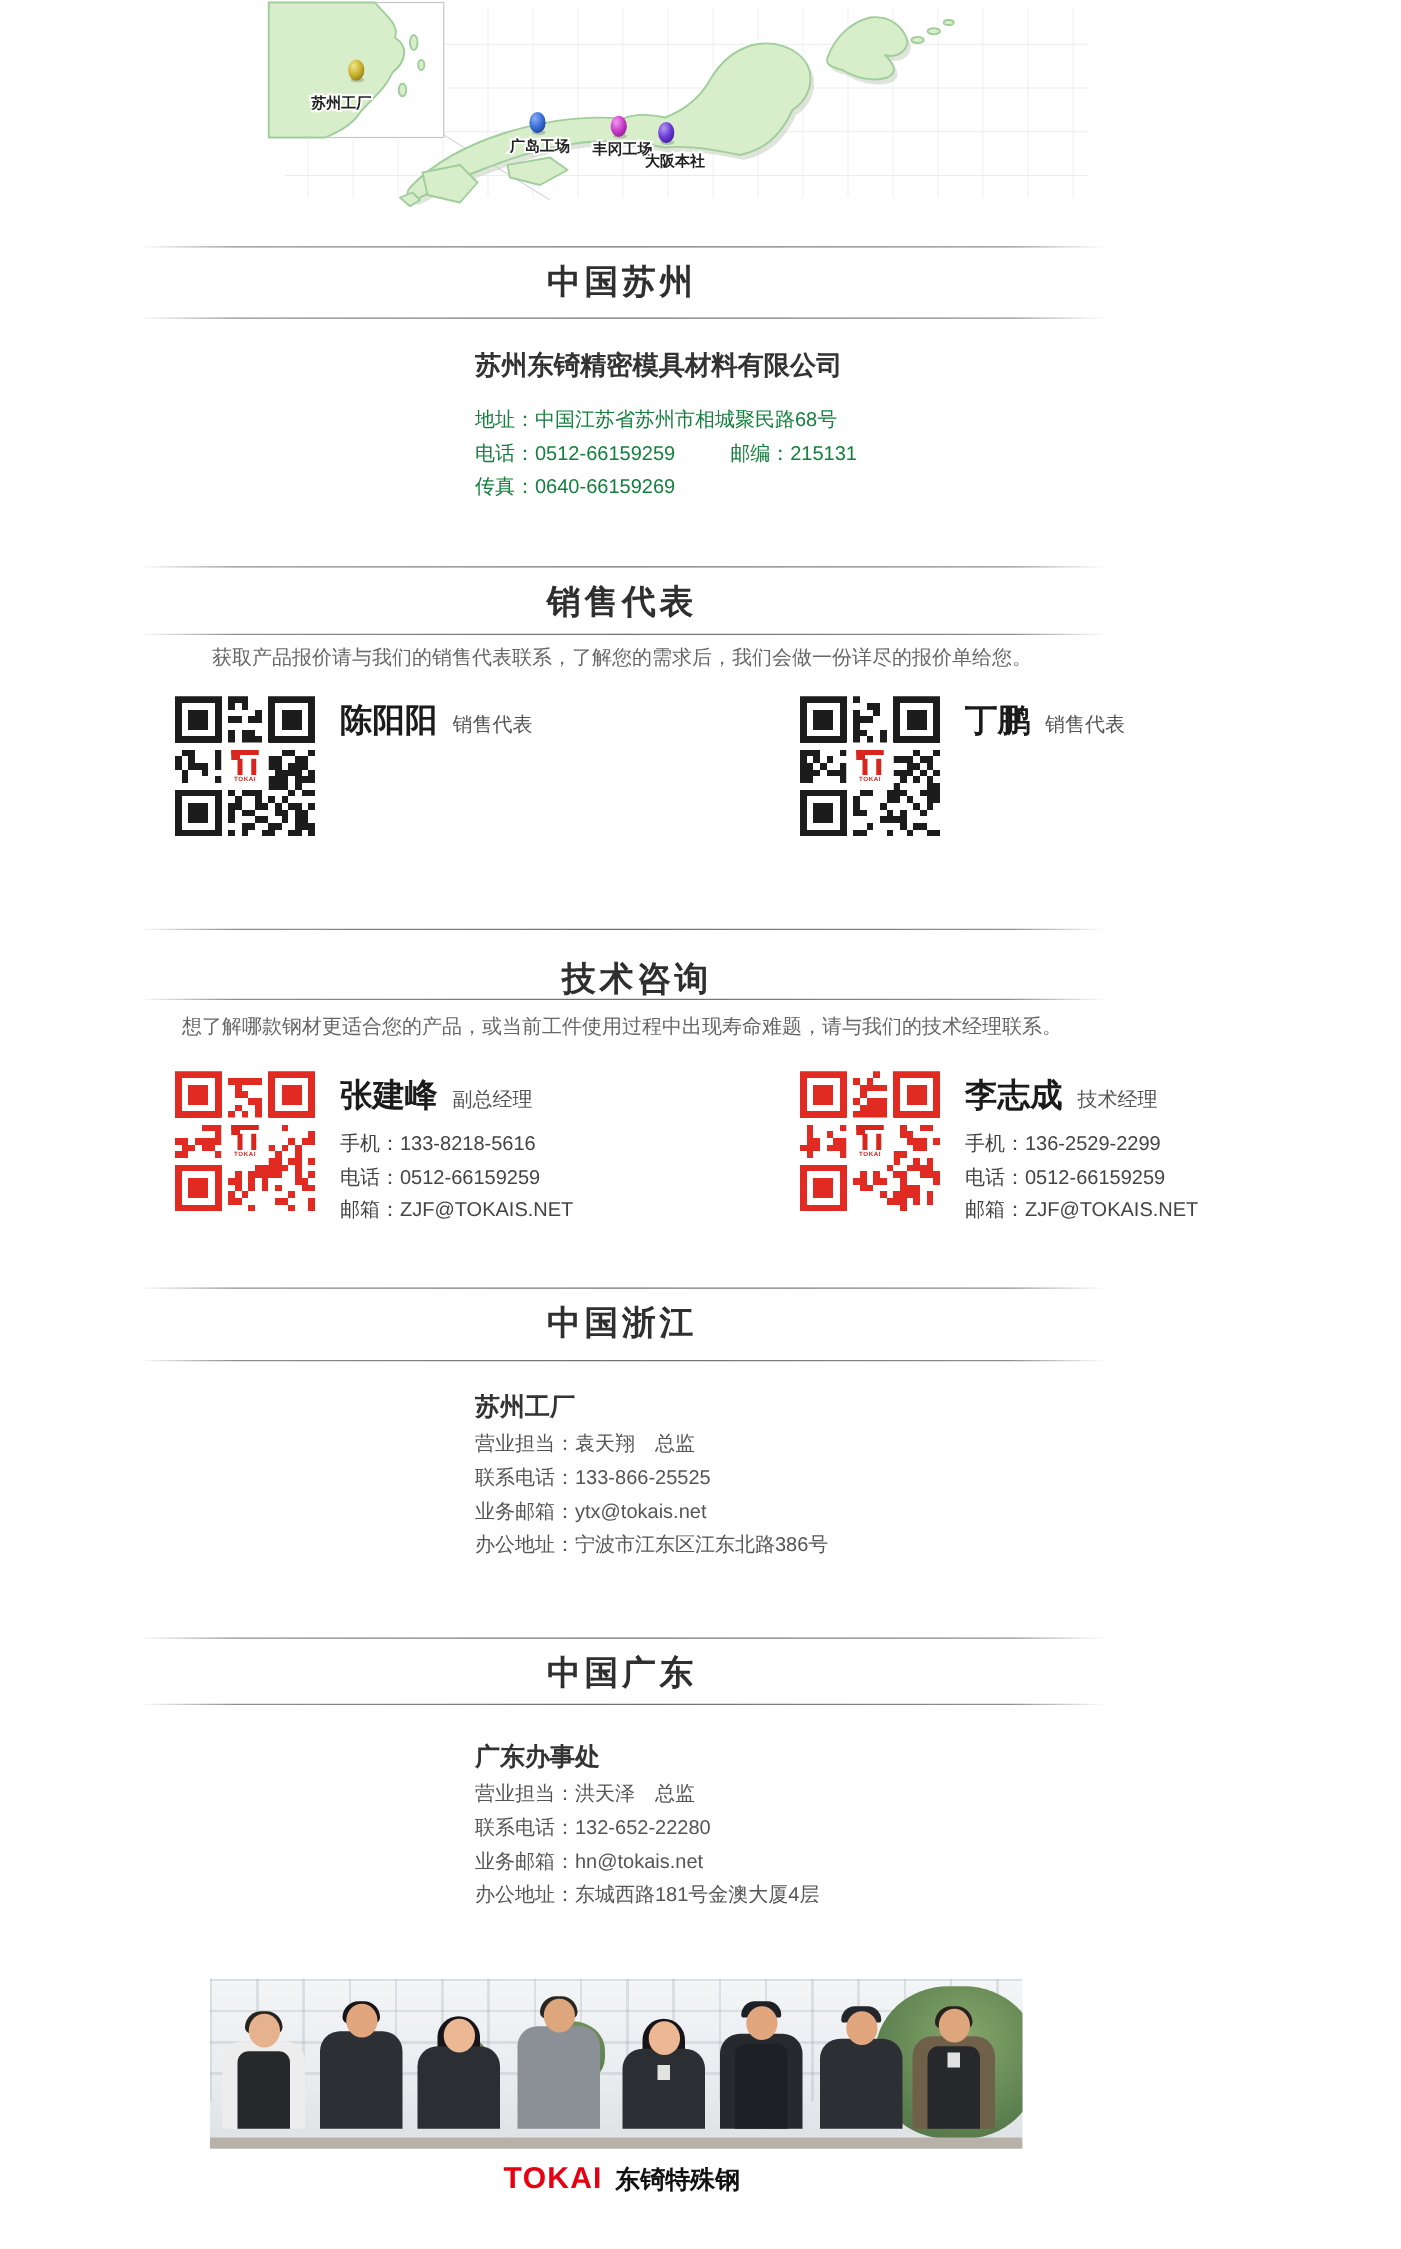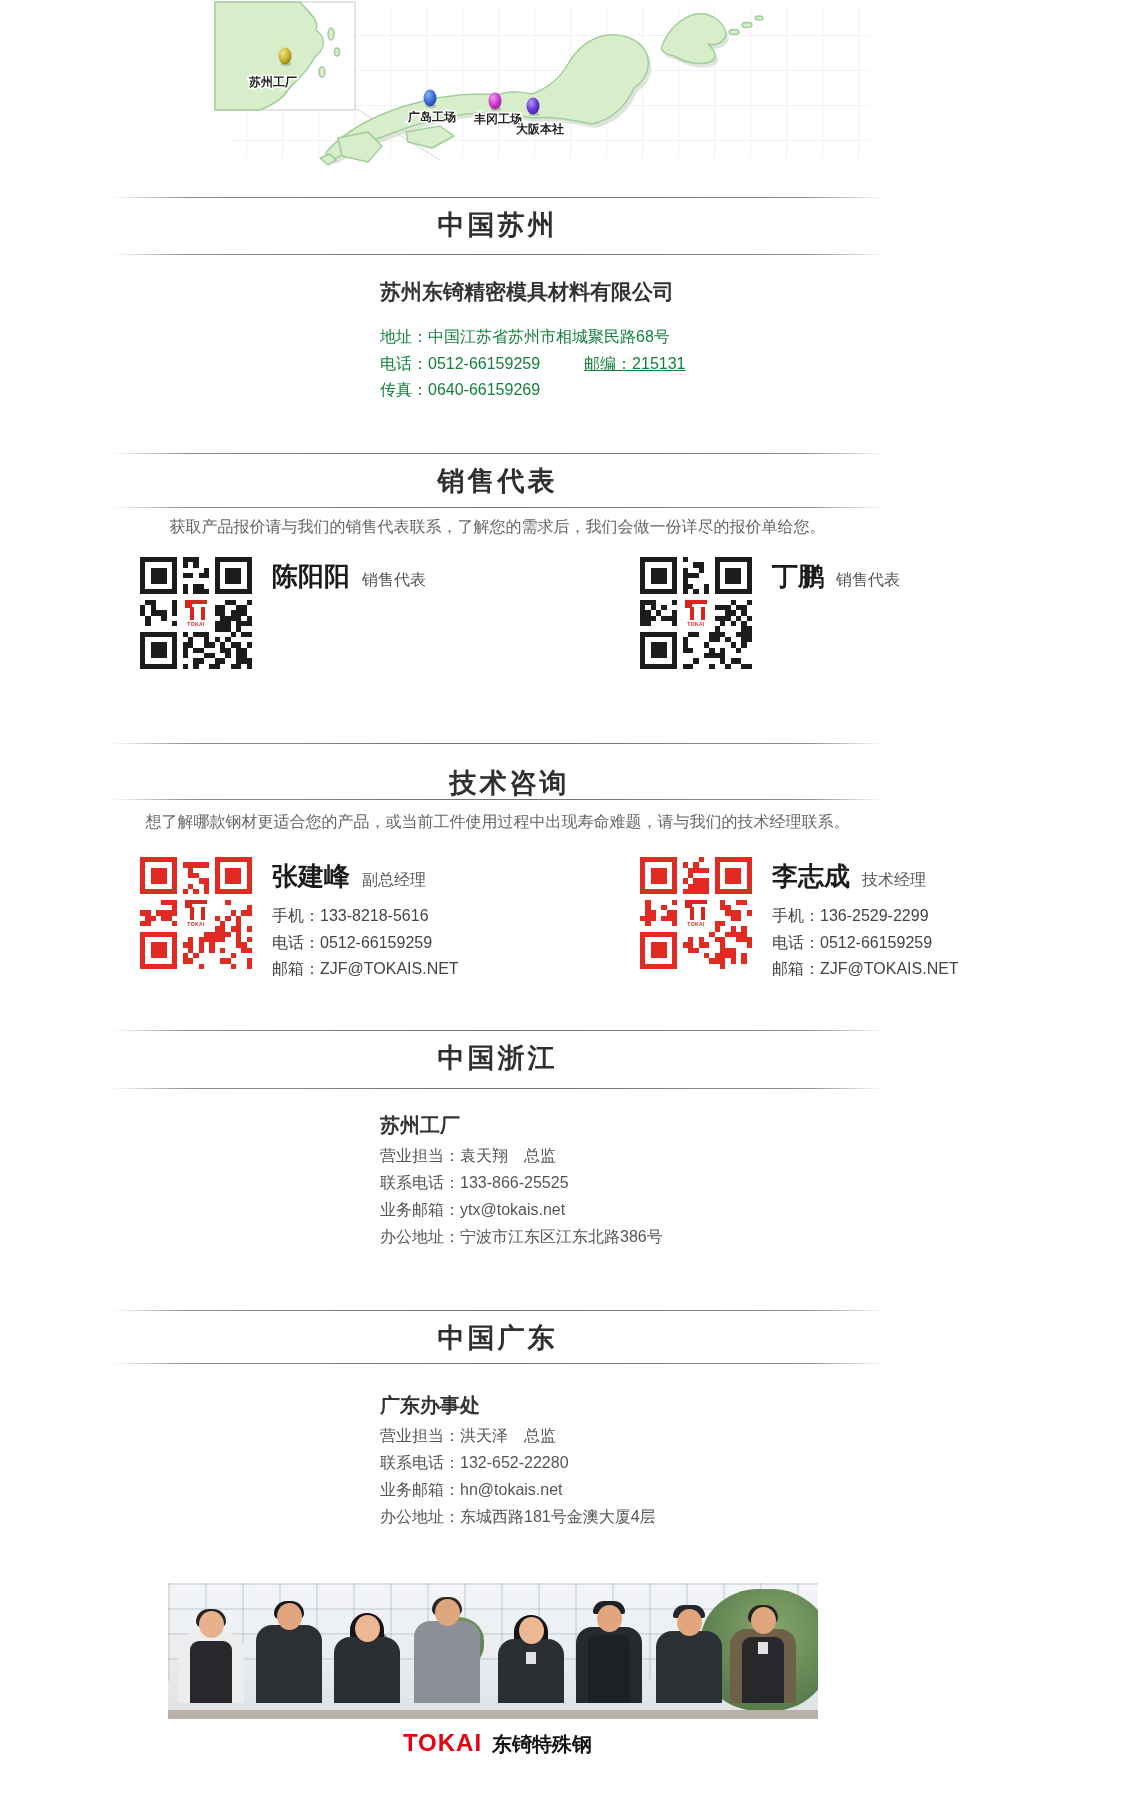--- a/index.html
+++ b/index.html
@@ -6,21 +6,21 @@
   body{width:1121px;height:1799px;position:relative;background:#fff;overflow:hidden;
        font-family:"Liberation Sans","DejaVu Sans",sans-serif;color:#444;}
   .divider{position:absolute;left:110px;width:775px;height:1px;
     background:linear-gradient(90deg,rgba(130,130,130,0) 0%,rgba(122,122,122,.85) 10%,
       rgba(105,105,105,.95) 50%,rgba(122,122,122,.85) 90%,rgba(130,130,130,0) 100%);}
   .sec-h{position:absolute;left:110px;width:775px;text-align:center;font-size:27px;
     color:#2f2f2f;letter-spacing:3px;font-weight:700;line-height:27px;}
   .intro{position:absolute;left:60px;width:875px;text-align:center;font-size:16px;color:#666;line-height:16px;}
   .company{position:absolute;left:380px;top:278px;font-size:21px;font-weight:bold;color:#333;}
   .info-lines{position:absolute;left:380px;top:308px;font-size:16px;color:#15803d;line-height:26.7px;margin-top:16px;}
-  .zip-gap{margin-left:44px;text-decoration:underline;}
+  .zip-gap{margin-left:44px;}
   .card{position:absolute;width:470px;height:114px;}
   .qr{position:absolute;left:0;top:0;width:112px;height:112px;background:#fff;}
   .qr svg{position:absolute;left:0;top:0;}
   .qr-logo{position:absolute;left:50%;top:50%;transform:translate(-50%,-50%);width:38px;height:38px;
     background:#fff;display:flex;flex-direction:column;align-items:center;justify-content:center;z-index:2;}
   .logo-mark{width:22px;height:20px;position:relative;}
   .logo-mark::before{content:"";position:absolute;inset:0;background:
     linear-gradient(#d8261f,#d8261f) 0 0/100% 4px,
     linear-gradient(#d8261f,#d8261f) 0 0/7px 8px,
     linear-gradient(#d8261f,#d8261f) 30% 100%/4px 13px,

